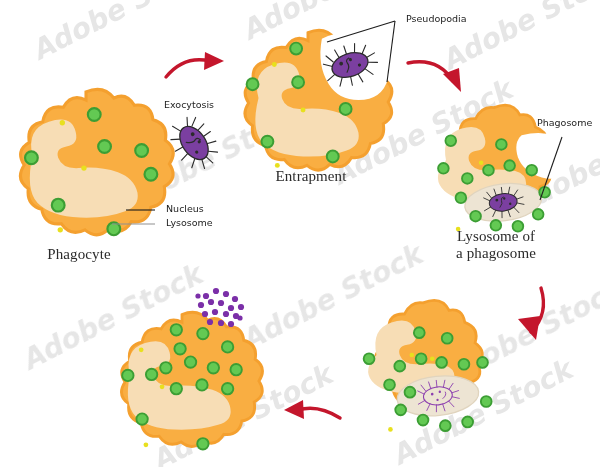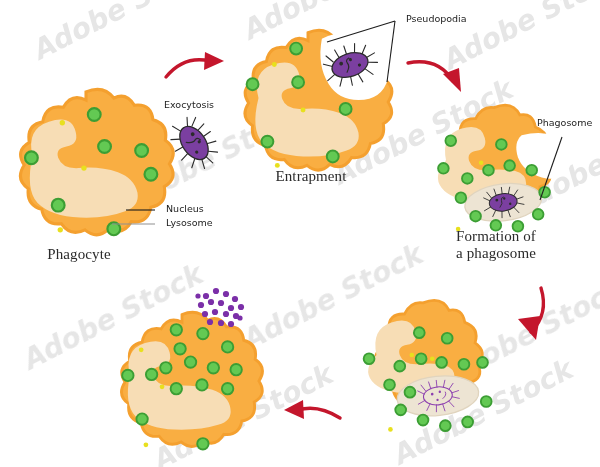--- a/index.html
+++ b/index.html
@@ -325,21 +325,21 @@
         <circle cx="241" cy="307" r="3.1"></circle>
       <circle cx="198" cy="296" r="2.6"></circle>
         <circle cx="240" cy="318" r="2.6"></circle>
     </g>
   </svg>
 
   <div class="stage-label" style="left:24px;top:240px;width:110px;margin-top:6px;">Phagocyte</div>
 
   <div class="stage-label" style="left:256px;top:168px;width:110px;">Entrapment</div>
 
-  <div class="stage-label" style="left:428px;top:228px;width:136px;">Formation of
+  <div class="stage-label" style="left:428px;top:228px;width:136px;">Lysosome of
 a phagosome</div>
 
 
 
   <div class="part-label" style="left:157px;top:100px;">Exocytosis</div>
 
   <div class="part-label" style="left:159px;top:204px;">Nucleus</div>
 
   <div class="part-label" style="left:159px;top:218px;">Lysosome</div>
 

